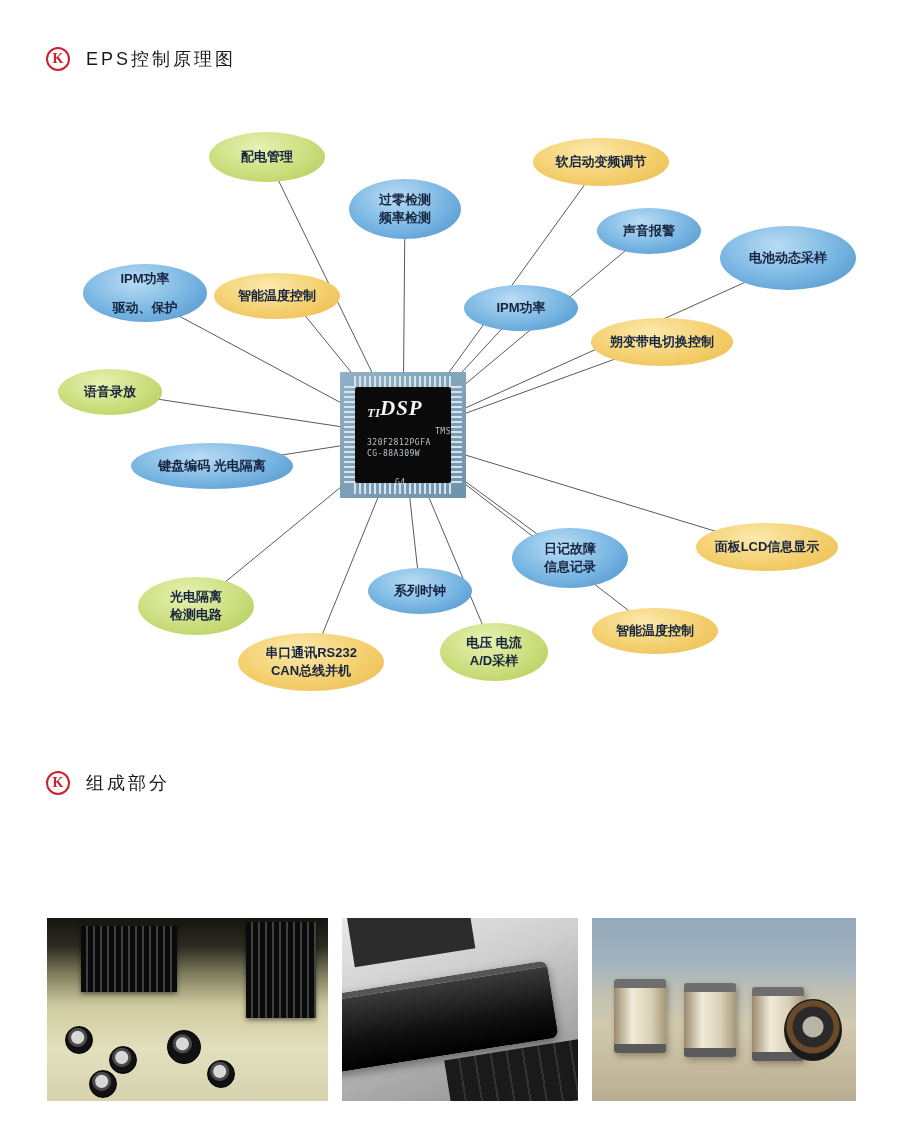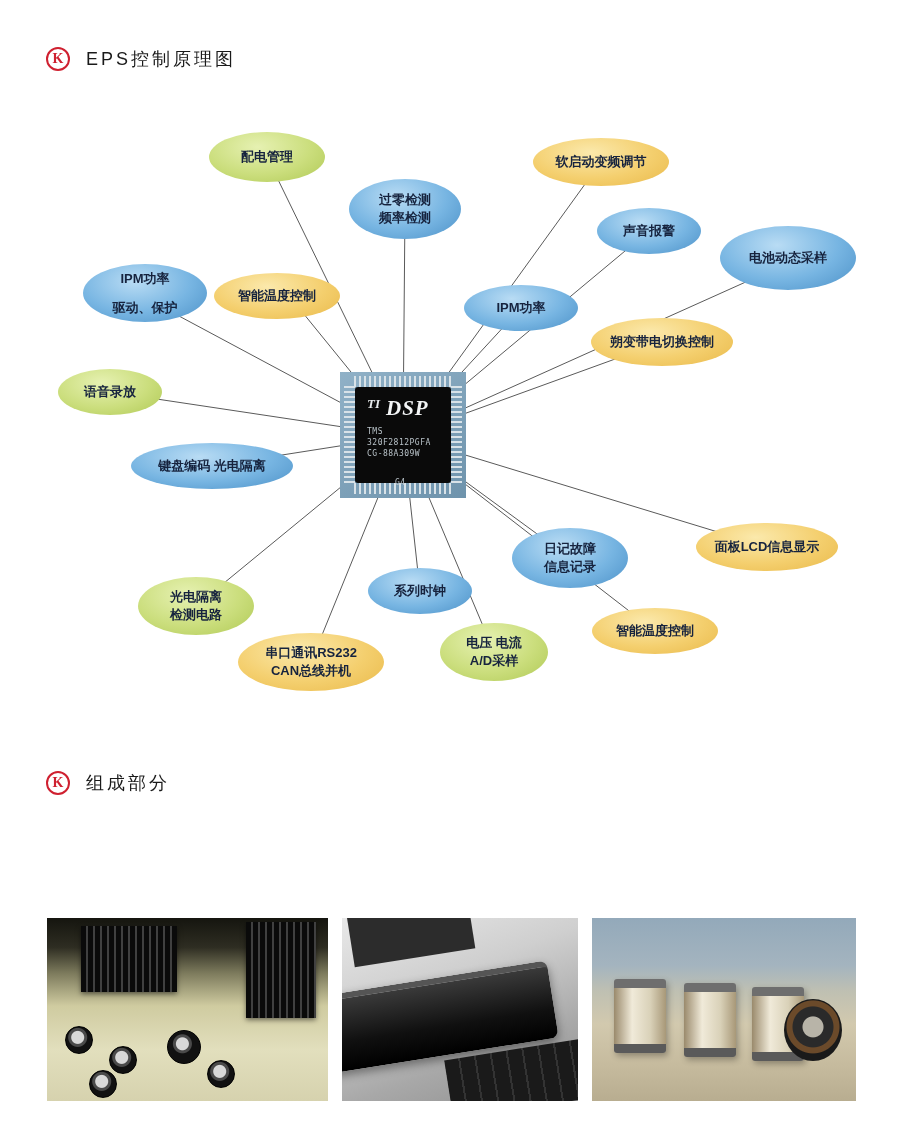--- a/index.html
+++ b/index.html
@@ -28,28 +28,28 @@
 
   
   .chip { position:absolute; z-index:3; left:340px; top:372px; width:126px; height:126px;
           background:linear-gradient(145deg,#90b1c7,#6e93ac); }
   .chip-pins { position:absolute; }
   .pins-top    { left:14px; right:14px; top:4px;    height:11px; background:repeating-linear-gradient(90deg,#d8e2e8 0 2px, rgba(0,0,0,0) 2px 5px); }
   .pins-bottom { left:14px; right:14px; bottom:4px; height:11px; background:repeating-linear-gradient(90deg,#d8e2e8 0 2px, rgba(0,0,0,0) 2px 5px); }
   .pins-left   { top:14px; bottom:14px; left:4px;   width:11px;  background:repeating-linear-gradient(180deg,#d8e2e8 0 2px, rgba(0,0,0,0) 2px 5px); }
   .pins-right  { top:14px; bottom:14px; right:4px;  width:11px;  background:repeating-linear-gradient(180deg,#d8e2e8 0 2px, rgba(0,0,0,0) 2px 5px); }
   .chip-body { position:absolute; inset:15px; background:#0a0a0a; border-radius:3px; padding:9px 0 0 12px; }
-  .chip-row { display:flex; align-items:flex-start; gap:6px; }
+  .chip-row { display:flex; align-items:flex-end; }
   .ti-logo { font-family:"Liberation Serif","DejaVu Serif",serif; font-style:italic; font-weight:bold;
              font-size:13px; color:#e6eaec; }
   .chip-name { font-family:"Liberation Serif","DejaVu Serif",serif; font-style:italic; font-weight:bold;
                font-size:21px; color:#f3f5f6; letter-spacing:1px; }
   .chip-line { font-family:"DejaVu Sans Mono","Liberation Mono",monospace; font-size:8px; letter-spacing:.5px;
                margin-top:2px; color:#b9c3c9; }
-  .chip-line.l1 { margin-top:6px; }
+  .chip-line.l1 { margin-top:6px;text-align:right; }
   .chip-line.g4 { margin-top:20px; margin-left:28px; }
 
   
   .body-text { position:absolute; left:55px; top:834px; z-index:2; font-size:14.5px; color:#222;
                line-height:32px; letter-spacing:.5px; }
   .body-text .line2 { margin-left:130px; }
 
   
   .photos { position:absolute; left:47px; top:918px; width:810px; height:183px; display:flex; gap:14px; z-index:2; }
   .photo { position:relative; height:100%; overflow:hidden; background:#bbb; }

